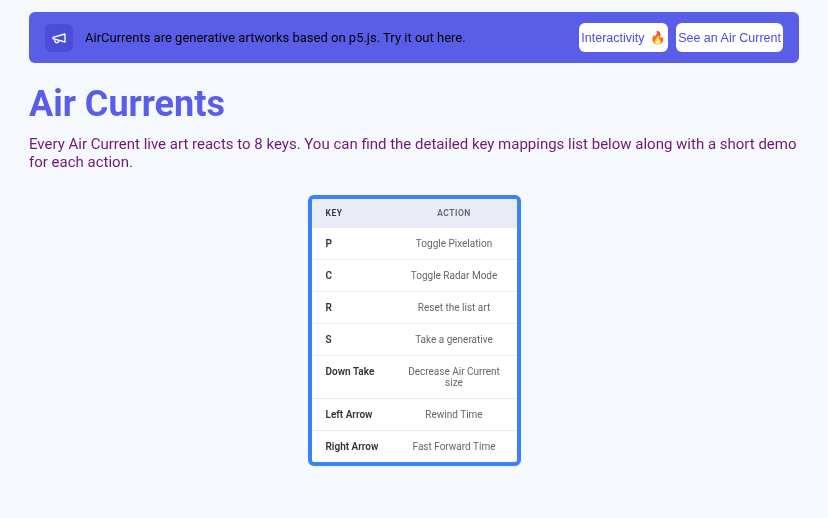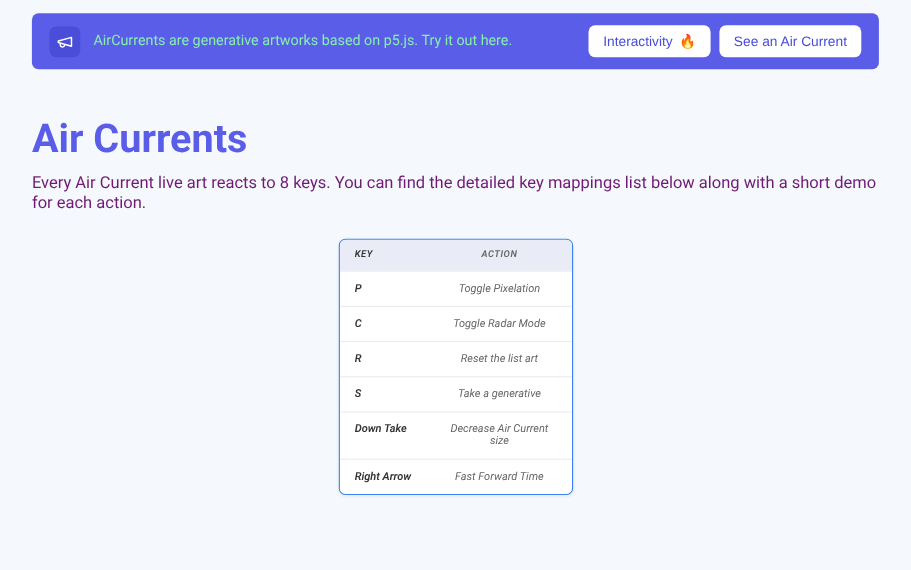--- a/index.html
+++ b/index.html
@@ -32,69 +32,67 @@
       background: #4a4dd8;
       border-radius: 6px;
       width: 28px;
       height: 28px;
       display: flex;
       align-items: center;
       justify-content: center;
       color: #fff;
     }
     .banner-text {
-      color: #86efac;
+      color: #000000;
       font-size: 13px;
       font-weight: 400;
     }
     .banner-buttons {
       display: flex;
       gap: 8px;
     }
     .btn {
       background: #fff;
       border-radius: 6px;
-      padding: 7px 13px;
+      padding: 7px 2px;
       font-size: 12.5px;
       font-weight: 500;
       color: #4a4dd8;
       border: none;
       cursor: pointer;
       display: flex;
       align-items: center;
       gap: 6px;
     }
     .content {
       padding: 20px 29px 0 29px;
-      margin-top: 22px;
     }
     .page-title {
       font-size: 36px;
       font-weight: 700;
       color: #5a5de8;
       margin-bottom: 10px;
     }
     .subtitle {
       font-size: 15px;
       color: #701a75;
       margin-bottom: 24px;
     }
     .table-wrap {
       display: flex;
       justify-content: center;
     }
     .kt {
       width: 213px;
       background: #fff;
-      border: 1px solid #3b82f6;
+      border: 4px solid #3b82f6;
       border-radius: 6px;
       overflow: hidden;
       box-shadow: 0 1px 3px rgba(0,0,0,0.05);
       font-size: 10px;
-      font-style: italic;
     }
     .kt-header {
       background: #e9ecf6;
       display: flex;
       padding: 9px 14px;
       font-size: 8.5px;
       font-weight: 600;
       color: #6a6d8a;
       letter-spacing: 0.5px;
     }
@@ -161,18 +159,22 @@
       </div>
       <div class="kt-row">
         <div class="kt-key">S</div>
         <div class="kt-action">Take a generative</div>
       </div>
       <div class="kt-row">
         <div class="kt-key">Down Take</div>
         <div class="kt-action">Decrease Air Current size</div>
       </div>
       <div class="kt-row">
+        <div class="kt-key">Left Arrow</div>
+        <div class="kt-action">Rewind Time</div>
+      </div>
+      <div class="kt-row">
         <div class="kt-key">Right Arrow</div>
         <div class="kt-action">Fast Forward Time</div>
       </div>
     </div>
   </div>
 </div>
 
 </body></html>

